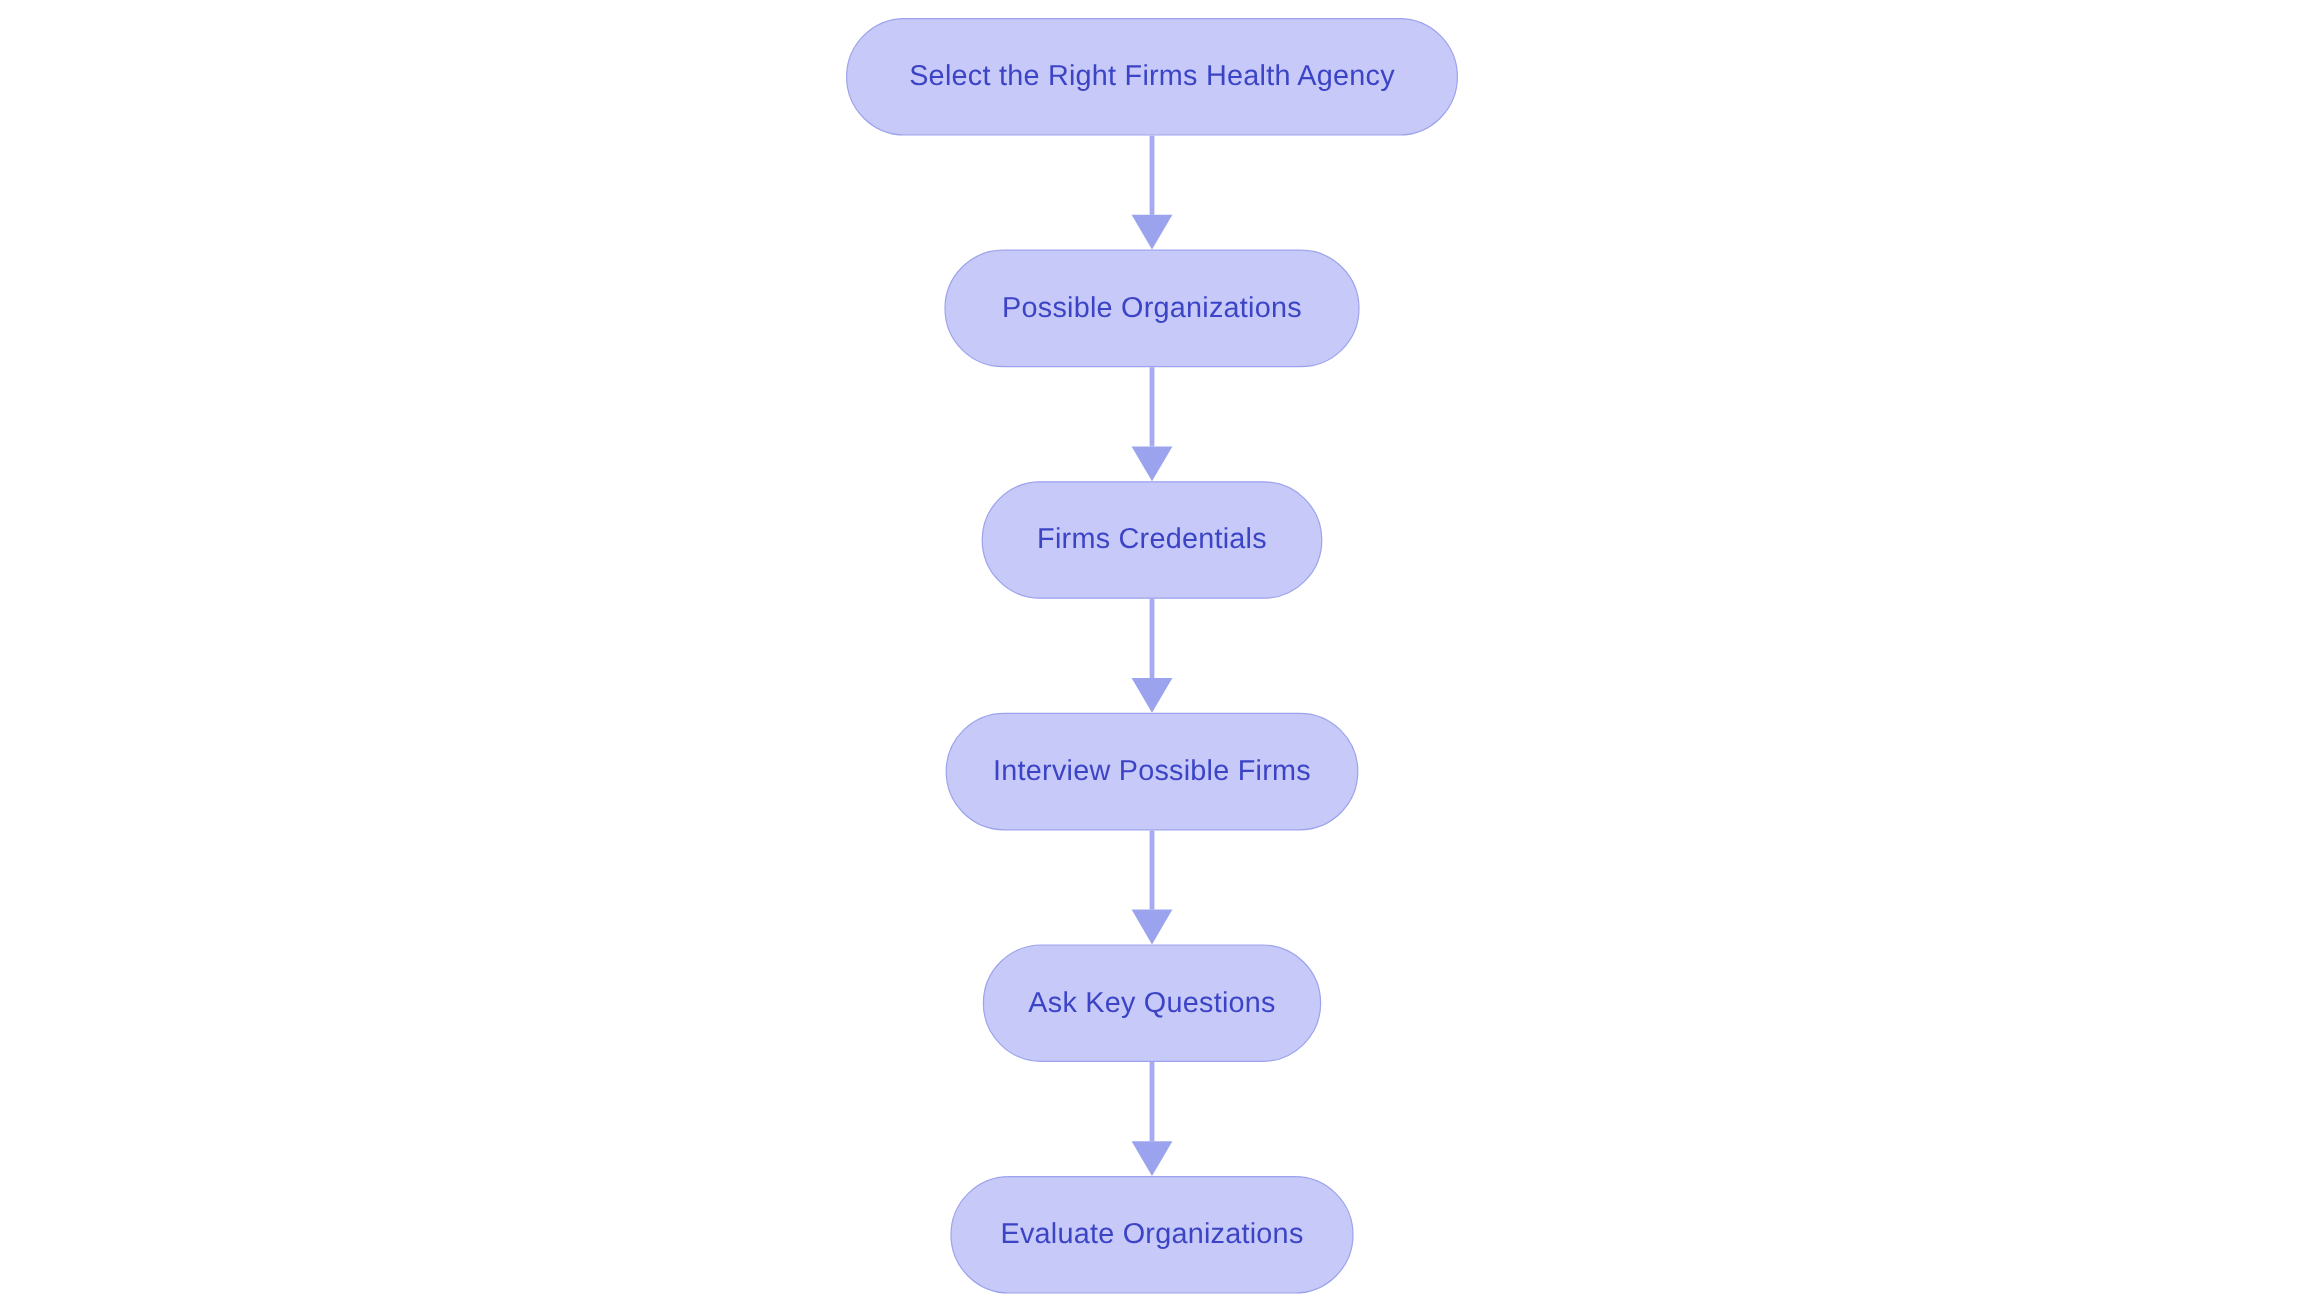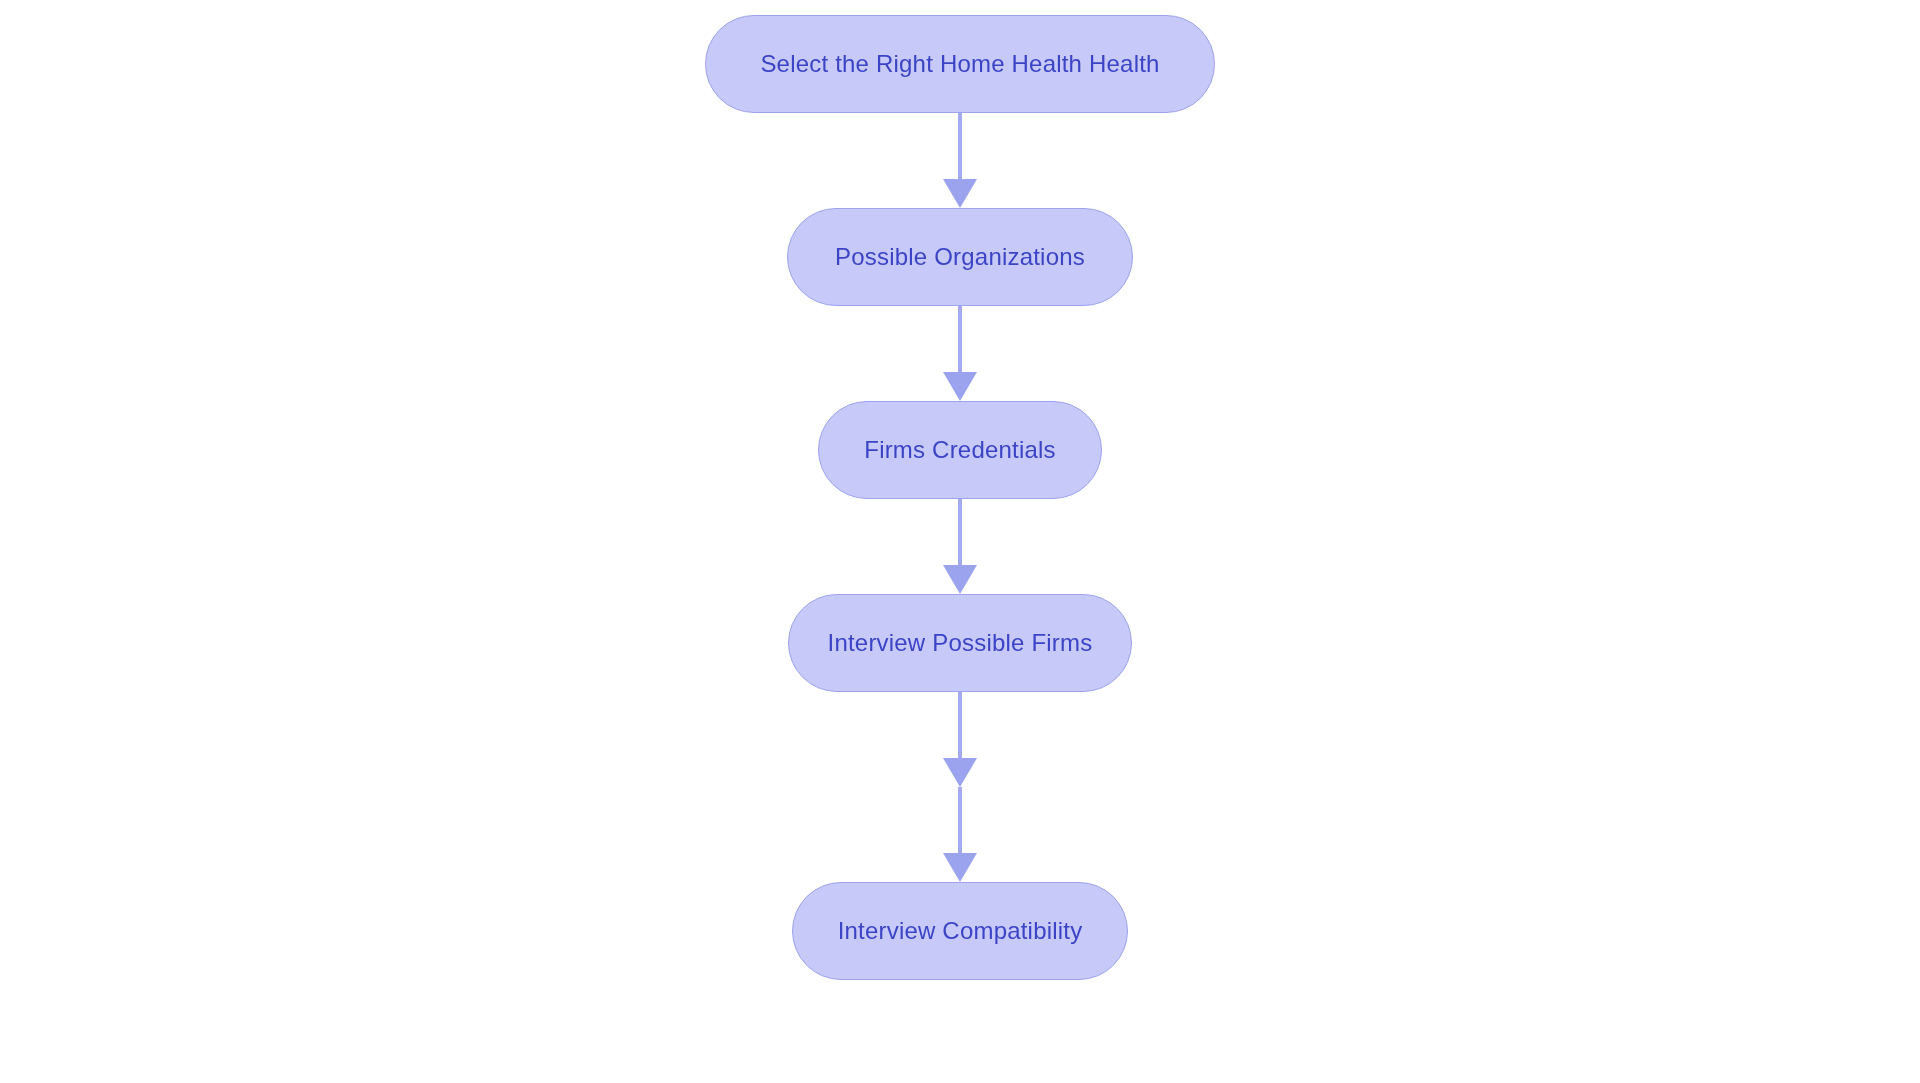--- a/index.html
+++ b/index.html
@@ -66,21 +66,21 @@
     border-right: 17px solid transparent;
     border-top: 29px solid var(--arrow-head);
   }
 </style>
 </head>
 <body>
 
 <div class="flowchart">
 
   <div class="node n1">
-    <span>Select the Right Home Health Health</span>
+    <span>Select the Right Firms Health Agency</span>
   </div>
 
   <div class="connector">
     <div class="stem"></div>
     <div class="head"></div>
   </div>
 
   <div class="node n2">
     <span>Possible Organizations</span>
   </div>
@@ -101,23 +101,26 @@
 
   <div class="node n4">
     <span>Interview Possible Firms</span>
   </div>
 
   <div class="connector">
     <div class="stem"></div>
     <div class="head"></div>
   </div>
 
+  <div class="node n5">
+    <span>Ask Key Questions</span>
+  </div>
 
   <div class="connector">
     <div class="stem"></div>
     <div class="head"></div>
   </div>
 
   <div class="node n6">
-    <span>Interview Compatibility</span>
+    <span>Evaluate Organizations</span>
   </div>
 
 </div>
 
 </body></html>

